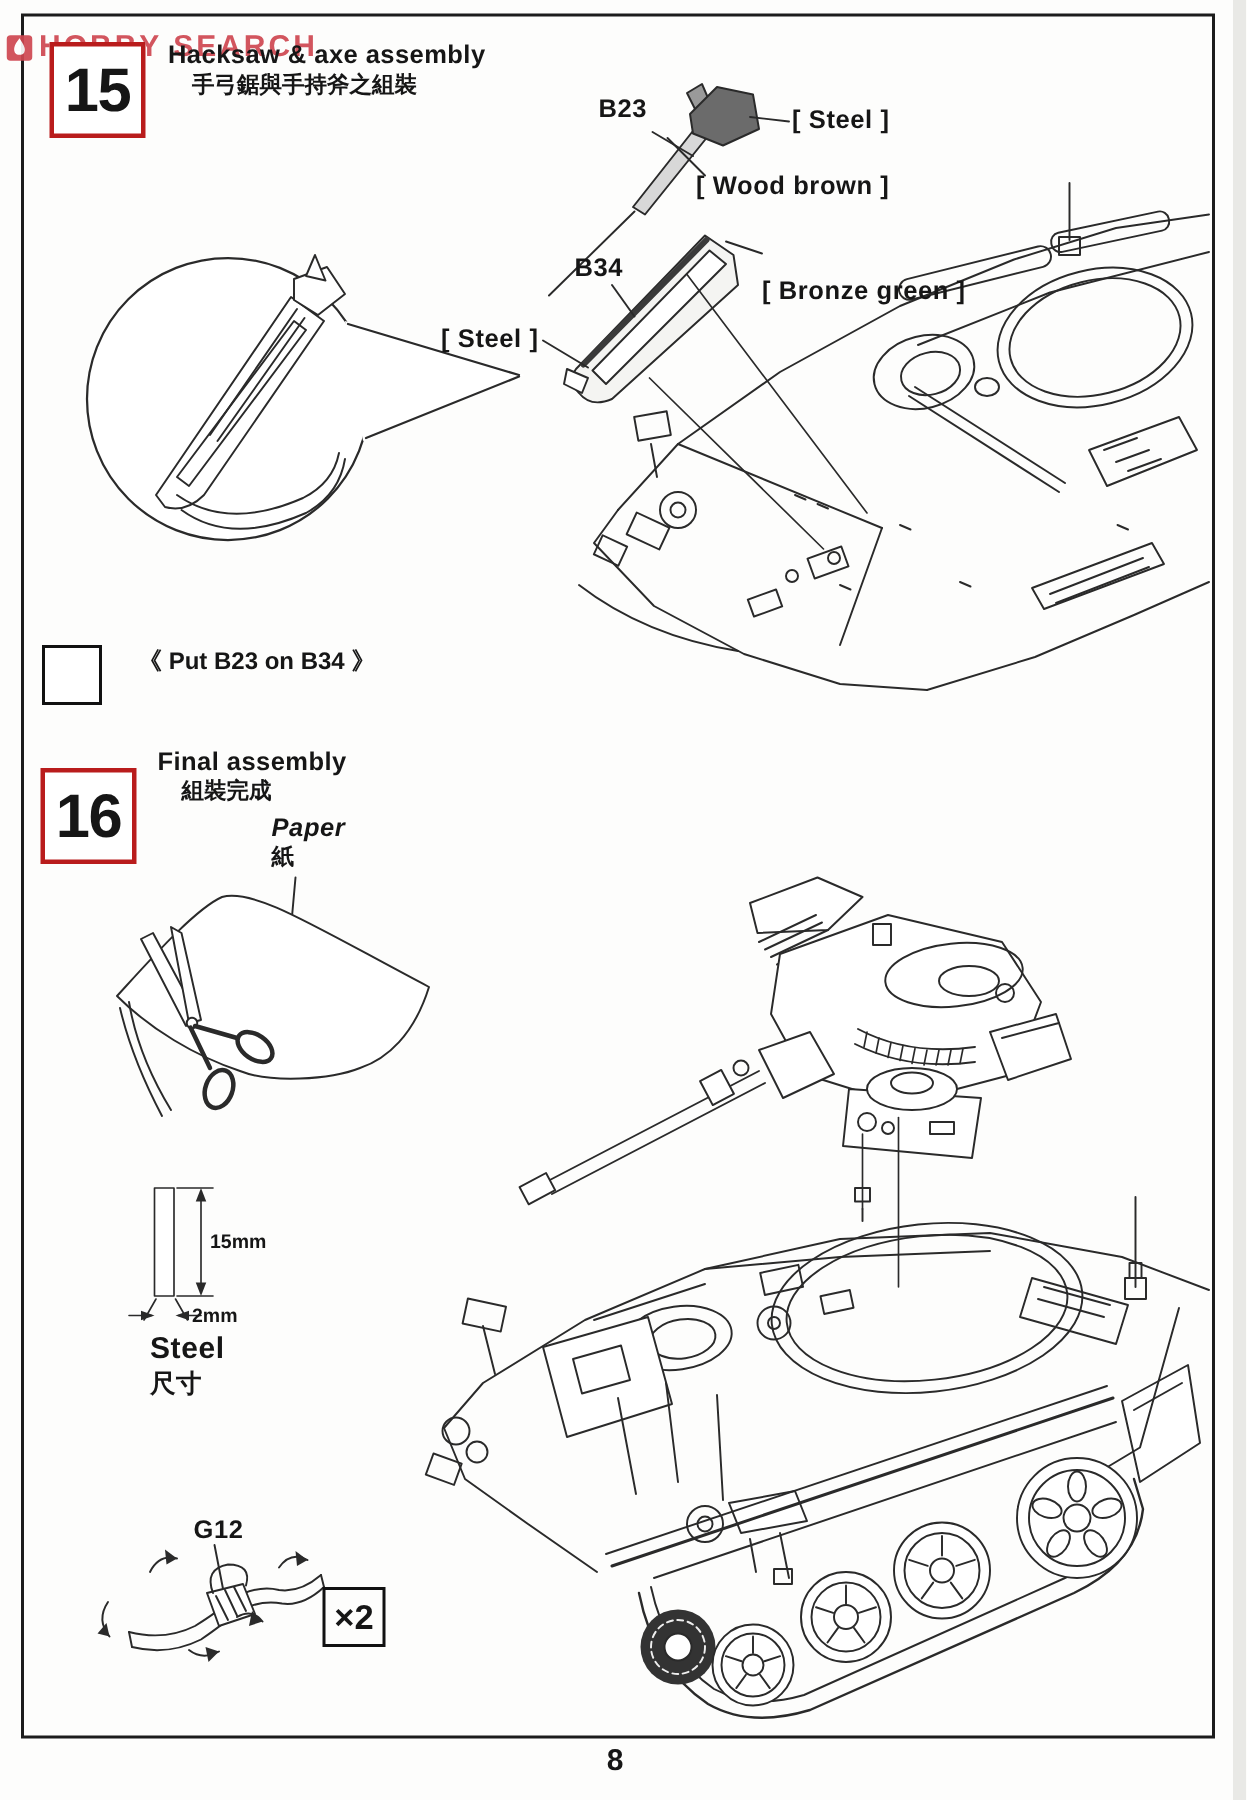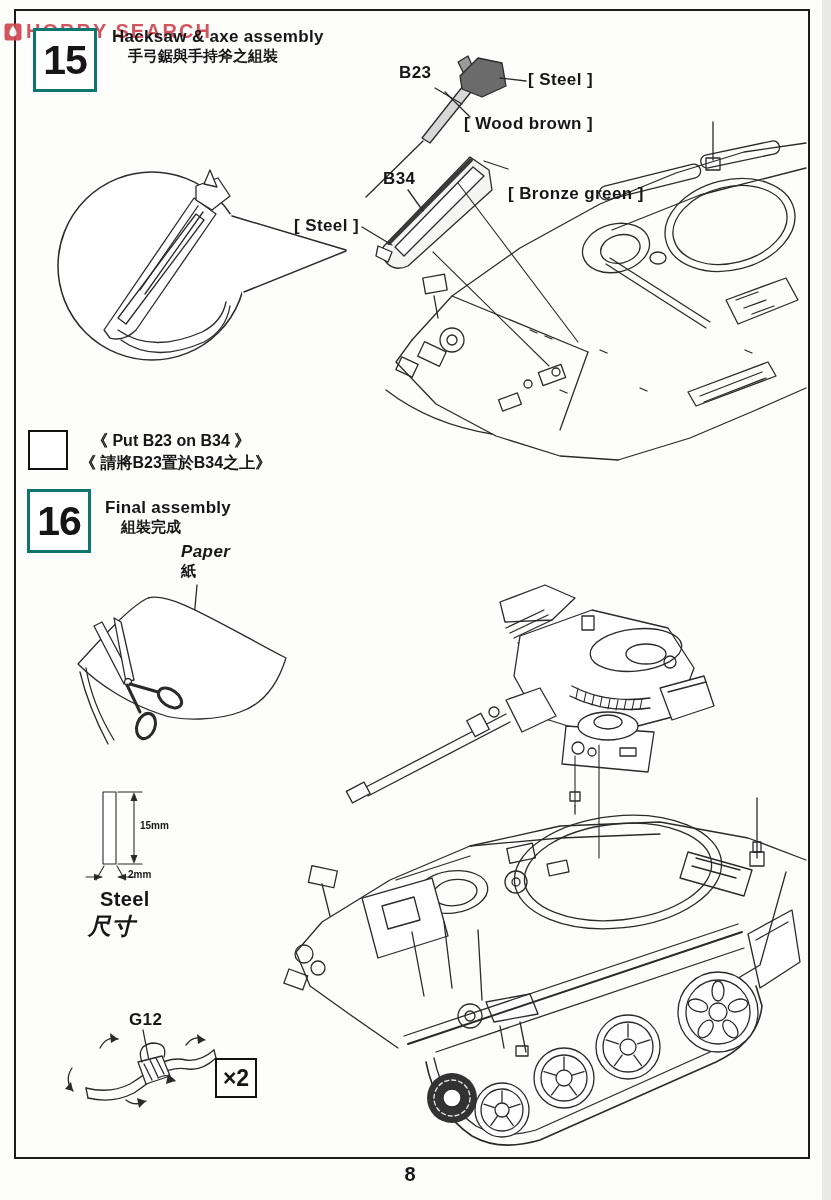--- a/index.html
+++ b/index.html
@@ -4,29 +4,29 @@
 <style>
   html,body{margin:0;padding:0;background:#ffffff;}
   .page{position:relative;width:831px;height:1200px;background:#fdfdfc;overflow:hidden;
         font-family:"Liberation Sans",sans-serif;color:#161616;}
   .scan-edge{position:absolute;right:0;top:0;width:9px;height:100%;background:#e9e9e6;}
   .frame{position:absolute;left:14px;top:9px;width:792px;height:1146px;border:2px solid #1c1c1c;}
   .art{position:absolute;left:0;top:0;}
   .lbl{position:absolute;font-weight:bold;font-size:17px;white-space:nowrap;letter-spacing:.4px;}
   .watermark{position:absolute;left:4px;top:20px;display:flex;align-items:center;gap:4px;
              color:#cf4751;font-weight:bold;font-size:20px;letter-spacing:2px;opacity:.92;}
-  .stepbox{position:absolute;width:58px;height:58px;border:3px solid #0f766e;background:#fff;
+  .stepbox{position:absolute;width:58px;height:58px;border:3px solid #b91c1c;background:#fff;
            display:flex;align-items:center;justify-content:center;
            font-size:41px;font-weight:bold;letter-spacing:-1px;}
   .title-en{position:absolute;font-weight:bold;font-size:17px;letter-spacing:.3px;white-space:nowrap;}
   .title-zh{position:absolute;font-weight:bold;font-size:15px;white-space:nowrap;margin-left:16px;}
   .note-line{position:absolute;font-weight:600;font-size:16px;white-space:nowrap;}
   .attn{position:absolute;left:28px;top:430px;width:40px;height:40px;border:2.5px solid #111;
         background:#fff;box-sizing:border-box;}
-  .dim{position:absolute;font-weight:bold;font-size:10px;white-space:nowrap;}
+  .dim{position:absolute;font-weight:bold;font-size:13px;white-space:nowrap;}
   .mult{position:absolute;left:215px;top:1058px;width:42px;height:40px;border:2.5px solid #111;
         box-sizing:border-box;display:flex;align-items:center;justify-content:center;
         font-size:23px;font-weight:bold;}
   .pagenum{position:absolute;left:14px;top:1163px;width:792px;text-align:center;
            font-size:20px;font-weight:bold;}
   svg line,svg path,svg polyline,svg polygon,svg ellipse,svg circle,svg rect{vector-effect:none;}
 </style>
 </head>
 <body>
 
@@ -351,35 +351,34 @@
 
   <div class="lbl" style="left:399px;top:63px;">B23</div>
   <div class="lbl" style="left:528px;top:70px;">[ Steel ]</div>
   <div class="lbl" style="left:464px;top:114px;">[ Wood brown ]</div>
   <div class="lbl" style="left:383px;top:169px;">B34</div>
   <div class="lbl" style="left:508px;top:160px;margin-top:24px;">[ Bronze green ]</div>
   <div class="lbl" style="left:294px;top:216px;">[ Steel ]</div>
 
   <div class="attn"></div>
   <div class="note-line" style="left:92px;top:431px;">《 Put B23 on B34 》</div>
-  <div class="note-line" style="left:80px;top:453px;">《 請將B23置於B34之上》</div>
-
-  <div class="stepbox" style="left:27px;top:489px;justify-content:center;">
+
+  <div class="stepbox" style="left:27px;top:512px;justify-content:center;">
     <span>16</span>
   </div>
   <div class="title-en" style="left:105px;top:498px;">Final assembly</div>
   <div class="title-zh" style="left:105px;top:518px;">組裝完成</div>
 
   <div class="lbl" style="left:181px;top:542px;font-style:italic;">Paper</div>
   <div class="lbl" style="left:181px;top:562px;font-size:15px;">紙</div>
 
   <div class="dim" style="left:140px;top:820px;">15mm</div>
   <div class="dim" style="left:128px;top:869px;">2mm</div>
   <div class="lbl" style="left:100px;top:888px;font-size:20px;">Steel</div>
-  <div class="lbl" style="left:88px;top:911px;font-size:23px;font-style:italic;">尺寸</div>
+  <div class="lbl" style="left:100px;top:911px;font-size:17px;">尺寸</div>
 
   <div class="lbl" style="left:129px;top:1010px;">G12</div>
   <div class="mult">
     <span>×2</span>
   </div>
 
   <div class="pagenum">8</div>
 </div>
 
 </body></html>

